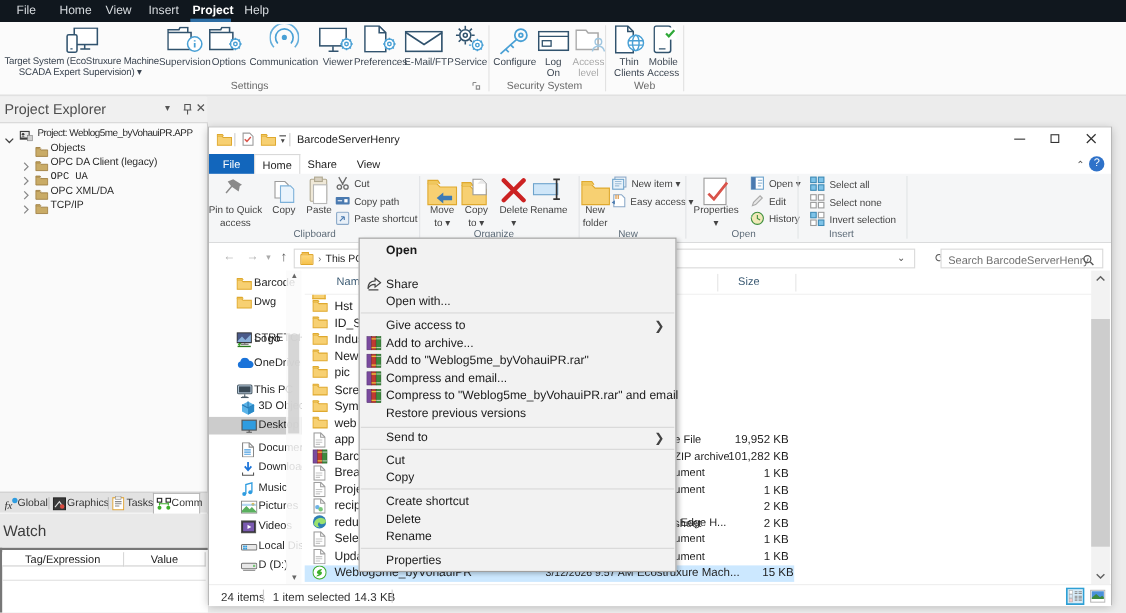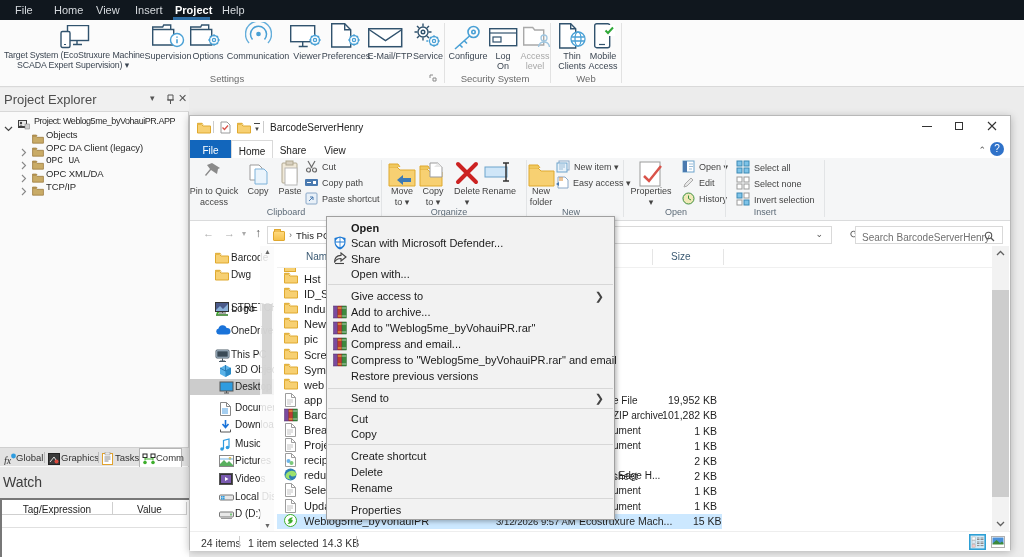--- a/index.html
+++ b/index.html
@@ -770,27 +770,20 @@
           <rect x="1.5" y="1.5" width="11" height="6" fill="#4a90d9"></rect>
           <path d="M1.5 7.5l4-3.5 3.5 3 2-1.5 1.5 1.5v1.5h-11z" fill="#3d8a3d"></path>
         </svg>
   </div>
 </div>
 
 <div id="cmenu">
       <div class="mrow" style="top:4px">
         <span class="mt" style="font-weight:bold">Open</span>
       </div>
-      <div class="mrow" style="top:19px">
-        <span class="mico"><svg width="14" height="14" viewBox="0 0 14 14">
-            <path d="M7 .5l5.5 1.5v4c0 3.5-2.5 6.5-5.5 7.5C4 12.5 1.5 9.5 1.5 6v-4z" fill="#1e7ad4"></path>
-            <path d="M2.5 6.4h4.1v4.8C4.3 10.3 2.8 8.4 2.5 6.4zM7.4 6.4h4.1c-.3 2-1.8 3.9-4.1 4.8zM2.6 5.4c.2-1.7 1.7-3 4-3.6v3.6zM7.4 5.4V1.8c2.3.6 3.8 1.9 4 3.6z" fill="#fff"></path>
-          </svg></span>
-        <span class="mt">Scan with Microsoft Defender...</span>
-      </div>
       <div class="mrow" style="top:35px">
         <span class="mico"><svg width="14" height="14" viewBox="0 0 14 14">
             <path d="M8 1l5 4-5 4V6.5C4.5 6.5 2.5 8 1.5 10.5 1.5 6 4 3.6 8 3.4z" fill="none" stroke="#444" stroke-width="1.1"></path>
             <path d="M2 11.5h9" stroke="#444" stroke-width="1.1"></path>
           </svg></span>
         <span class="mt">Share</span>
       </div>
       <div class="mrow" style="top:50px">
         <span class="mt">Open with...</span>
       </div>

